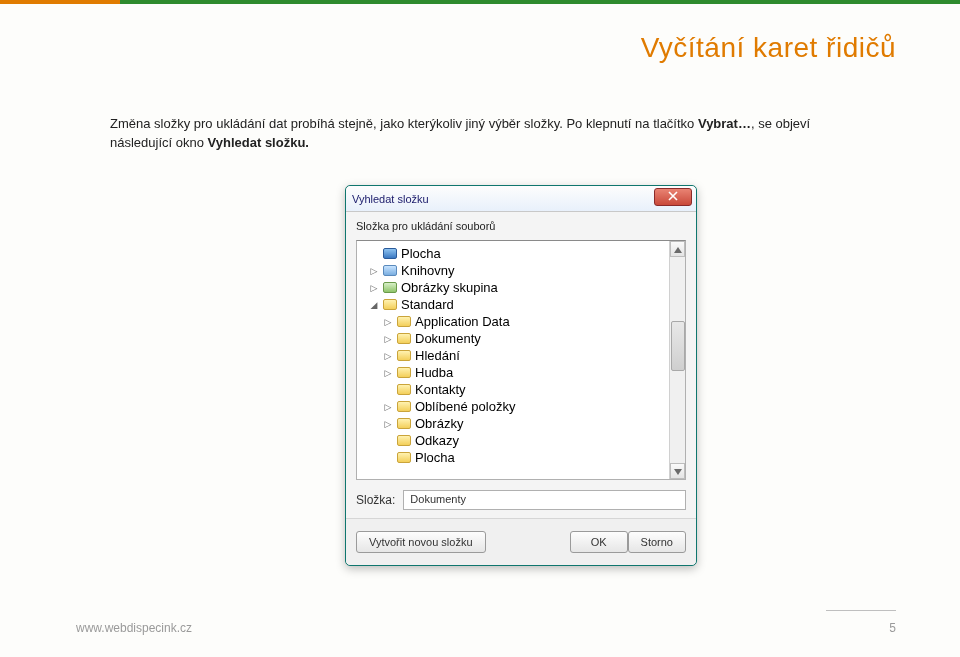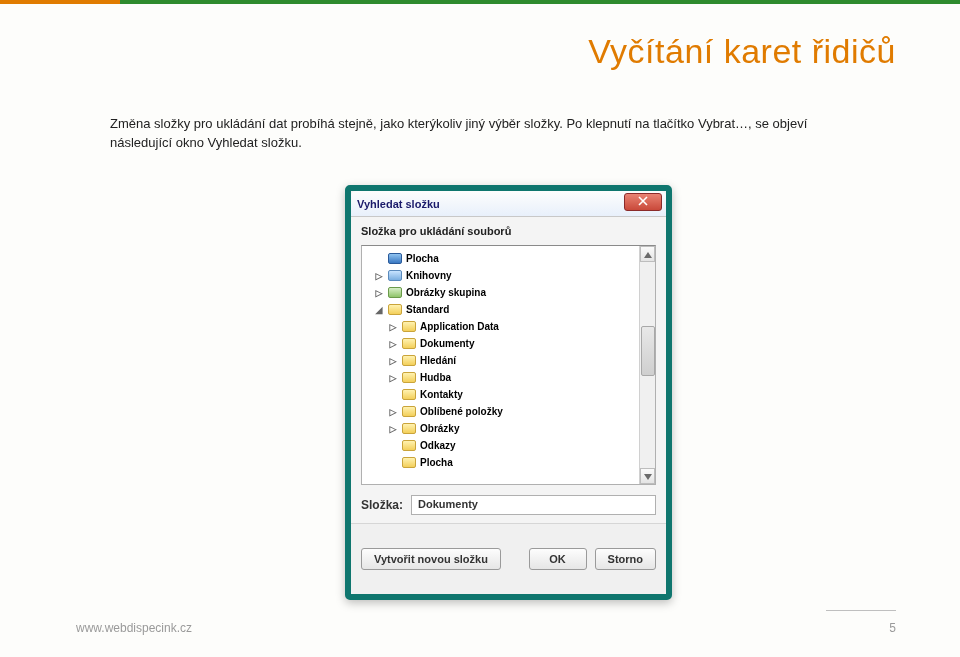--- a/index.html
+++ b/index.html
@@ -9,47 +9,46 @@
     background: #fdfdfb;
     font-family: Arial, Helvetica, sans-serif;
     position: relative;
     color: #333;
   }
   .topbar { height: 4px; background: #2e8b2e; width: 100%; }
   .accentbar { height: 4px; background: #e07b00; width: 120px; position: absolute; top: 0; left: 0; }
   .page-title {
     position: absolute;
     top: 32px; right: 64px;
-    font-size: 34px;
+    font-size: 28px;
     color: #e07b00;
     font-weight: normal;
     letter-spacing: 0.5px;
     text-align: right;
   }
   .body-text {
     position: absolute;
     top: 115px;
     left: 110px;
     width: 740px;
     font-size: 13px;
     line-height: 1.45;
     color: #222;
   }
-  .body-text b { font-weight: normal; }
+  .body-text b { font-weight: bold; }
   .dialog {
     position: absolute;
     top: 185px;
     left: 345px;
-    width: 327px;
+    width: 352px;
     background: #f4f4f4;
-    border: 6px solid #0f766e;
+    border: 1px solid #0f766e;
     border-radius: 5px;
     box-shadow: 0 3px 10px rgba(0,0,0,0.25);
     font-size: 11px;
-    font-weight: bold;
   }
   .dlg-titlebar {
     height: 26px;
     background: linear-gradient(#fdfdfd,#e8f0fb);
     border-bottom: 1px solid #c8c8c8;
     border-radius: 5px 5px 0 0;
     display: flex;
     align-items: center;
     padding: 0 6px;
     position: relative;
@@ -94,21 +93,21 @@
     font-size: 9px;
     text-align: center;
   }
   .ico { width: 14px; height: 12px; display: inline-flex; align-items: center; justify-content: center; }
   .ico-folder { background: linear-gradient(#fff2b0,#f3cf5a); border: 1px solid #caa43a; border-radius: 2px; width: 14px; height: 11px; }
   .ico-desktop { background: linear-gradient(#8fc3f0,#3a78c2); border: 1px solid #2a5a9a; border-radius: 2px; width: 14px; height: 11px; }
   .ico-lib { background: linear-gradient(#c7e3ff,#7aaee0); border: 1px solid #5a8abc; border-radius: 2px; width: 14px; height: 11px; }
   .ico-group { background: linear-gradient(#d7efc7,#8fc46a); border: 1px solid #6a9a4a; border-radius: 2px; width: 14px; height: 11px; }
   .tree .lv1 { padding-left: 4px; }
   .tree .lv2 { padding-left: 18px; }
-  .tree-row .lbl { font-size: 10px; color: #000; }
+  .tree-row .lbl { font-size: 13px; color: #000; }
   .scroll-track {
     position: absolute; right: 0; top: 0; width: 16px; height: 100%;
     background: #f0f0f0; border-left: 1px solid #d0d0d0;
   }
   .scroll-btn {
     height: 16px; width: 100%; background: linear-gradient(#fafafa,#e4e4e4);
     border: 1px solid #bdbdbd; display:flex;align-items:center;justify-content:center;
   }
   .scroll-btn.bot { position: absolute; bottom: 0; }
   .scroll-thumb {
@@ -119,22 +118,22 @@
     display: flex; align-items: center; gap: 8px;
     padding: 6px 10px 8px 10px;
   }
   .folder-row .fl { font-size: 12px; }
   .folder-input {
     flex: 1; height: 20px; background: #fff; border: 1px solid #b0b0b0;
     padding: 2px 6px; font-size: 11px;
   }
   .dlg-buttons {
     border-top: 1px solid #d6d6d6;
-    padding: 24px 10px;
-    display: flex; align-items: center; gap: 8px;
+    padding: 12px 10px;
+    display: flex; align-items: center; gap: 0;
     background: #f0f0f0;
     border-radius: 0 0 5px 5px;
   }
   .btn {
     height: 22px;
     padding: 0 12px;
     background: linear-gradient(#fdfdfd,#e6e6e6);
     border: 1px solid #9a9a9a;
     border-radius: 3px;
     font-size: 11px;

